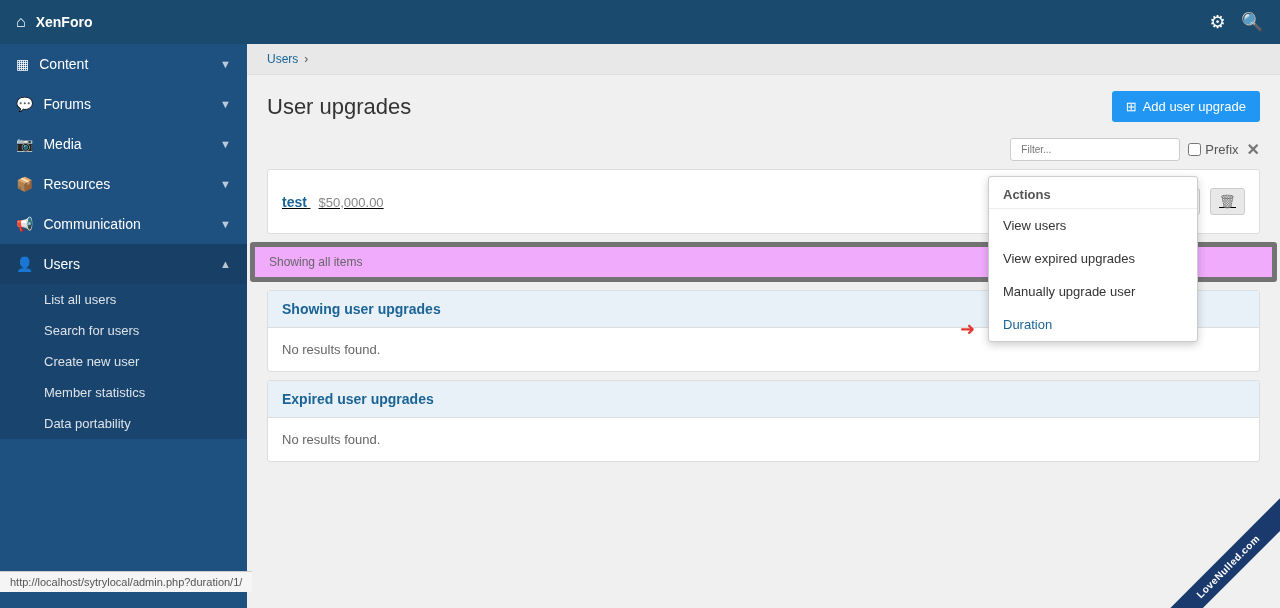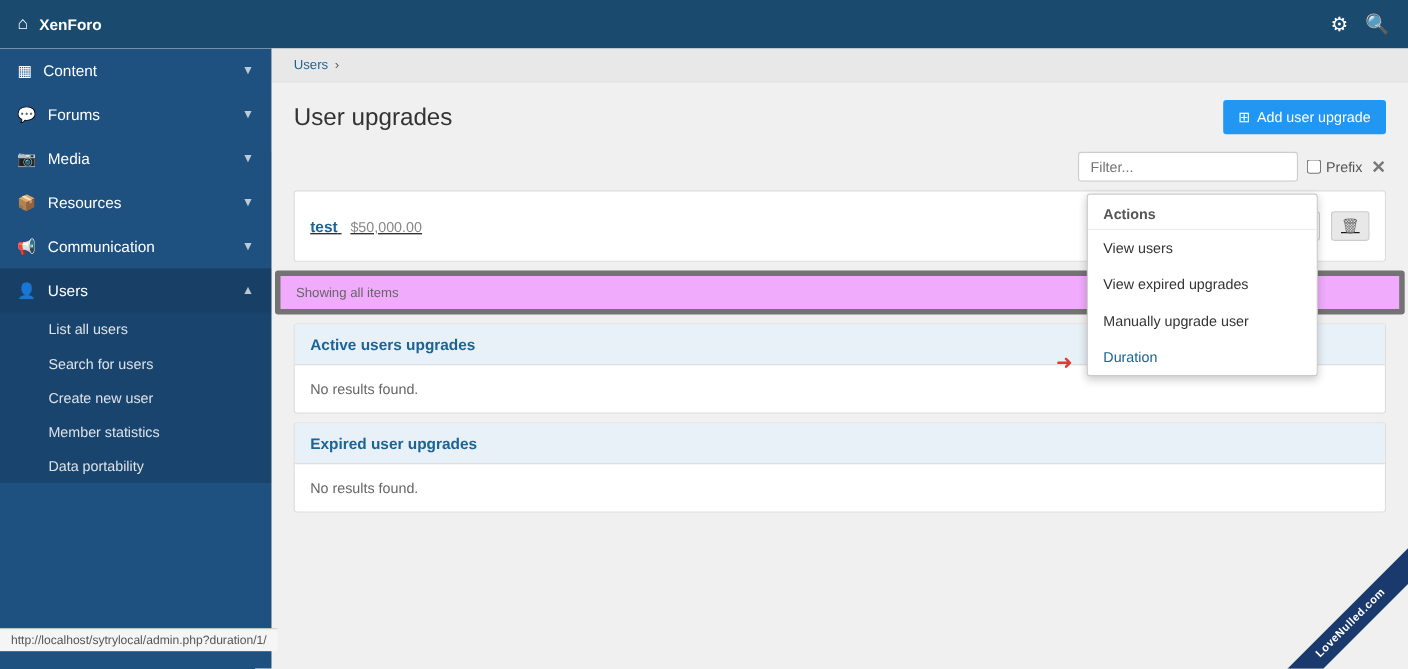--- a/index.html
+++ b/index.html
@@ -102,22 +102,22 @@
       display: flex;
       align-items: center;
       justify-content: flex-end;
       padding: 0 20px 8px;
       gap: 8px;
     }
     .filter-input {
       border: 1px solid #ccc;
       padding: 5px 10px;
       border-radius: 3px;
-      font-size: 13px;
-      width: 200px;
+      font-size: 10px;
+      width: 170px;
     }
     .filter-prefix { display: flex; align-items: center; gap: 4px; font-size: 13px; color: #555; }
     .filter-checkbox { cursor: pointer; }
     .filter-close {
       cursor: pointer;
       color: #777;
       font-size: 16px;
       font-weight: bold;
     }
 
@@ -394,21 +394,21 @@
         </button>
       </div>
     </div>
 
     <div class="status-bar">
       <span>Showing all items</span>
     </div>
 
     <div class="section">
       <div class="section-header">
-        <span class="section-title">Active users upgrades</span>
+        <span class="section-title">Showing user upgrades</span>
       </div>
       <div class="section-body">
         <span>No results found.</span>
       </div>
     </div>
 
     <div class="section">
       <div class="section-header">
         <span class="section-title">Expired user upgrades</span>
       </div>

